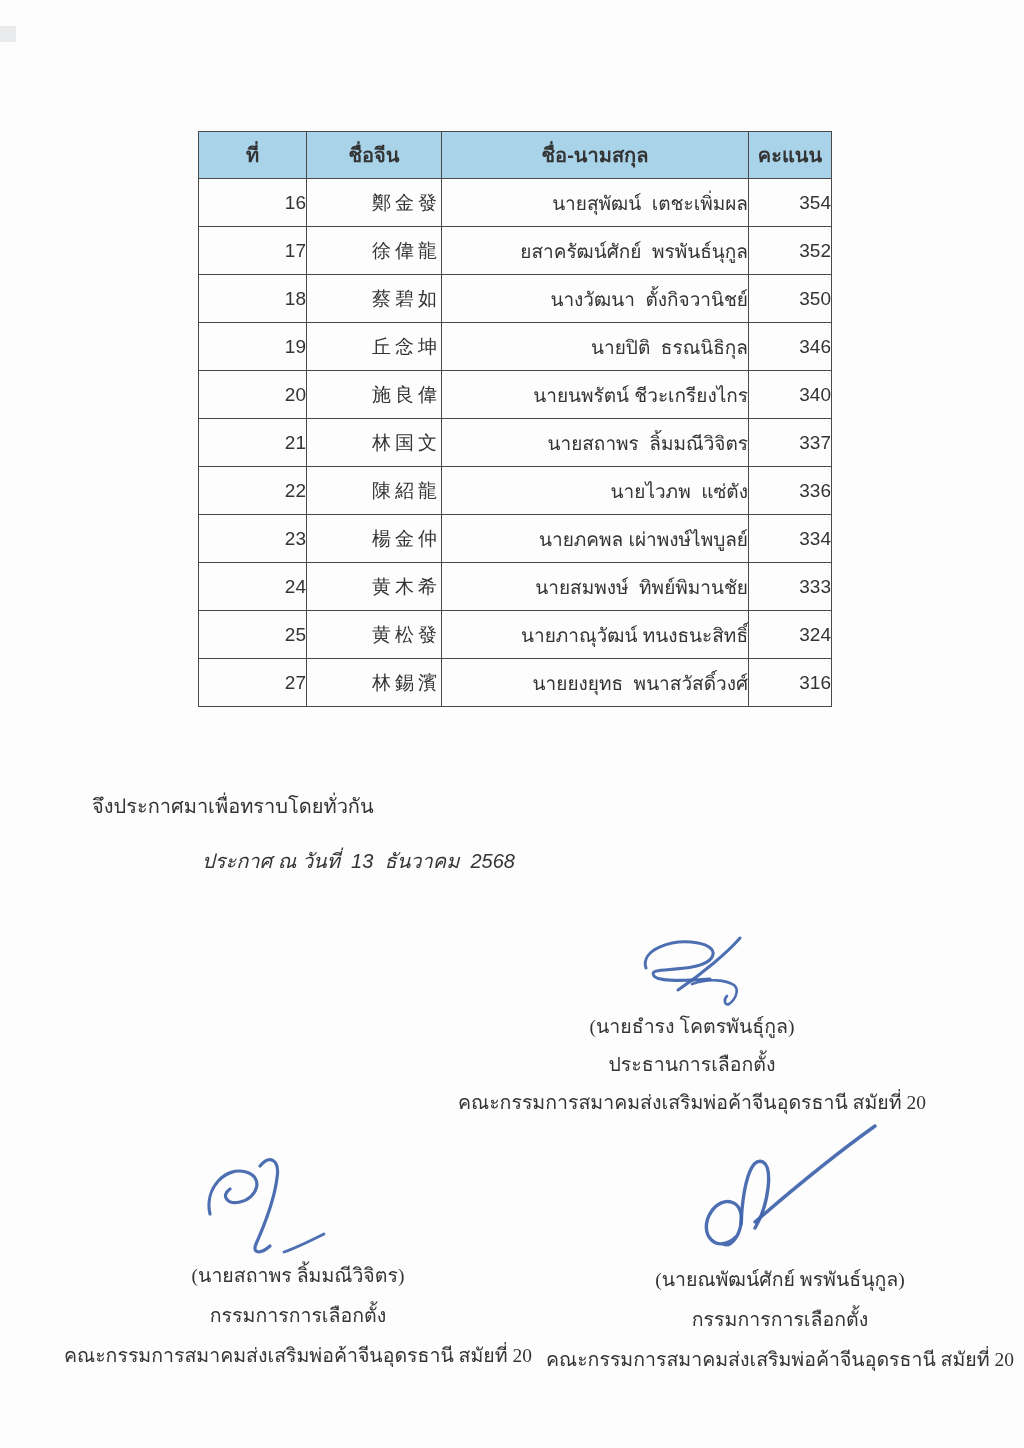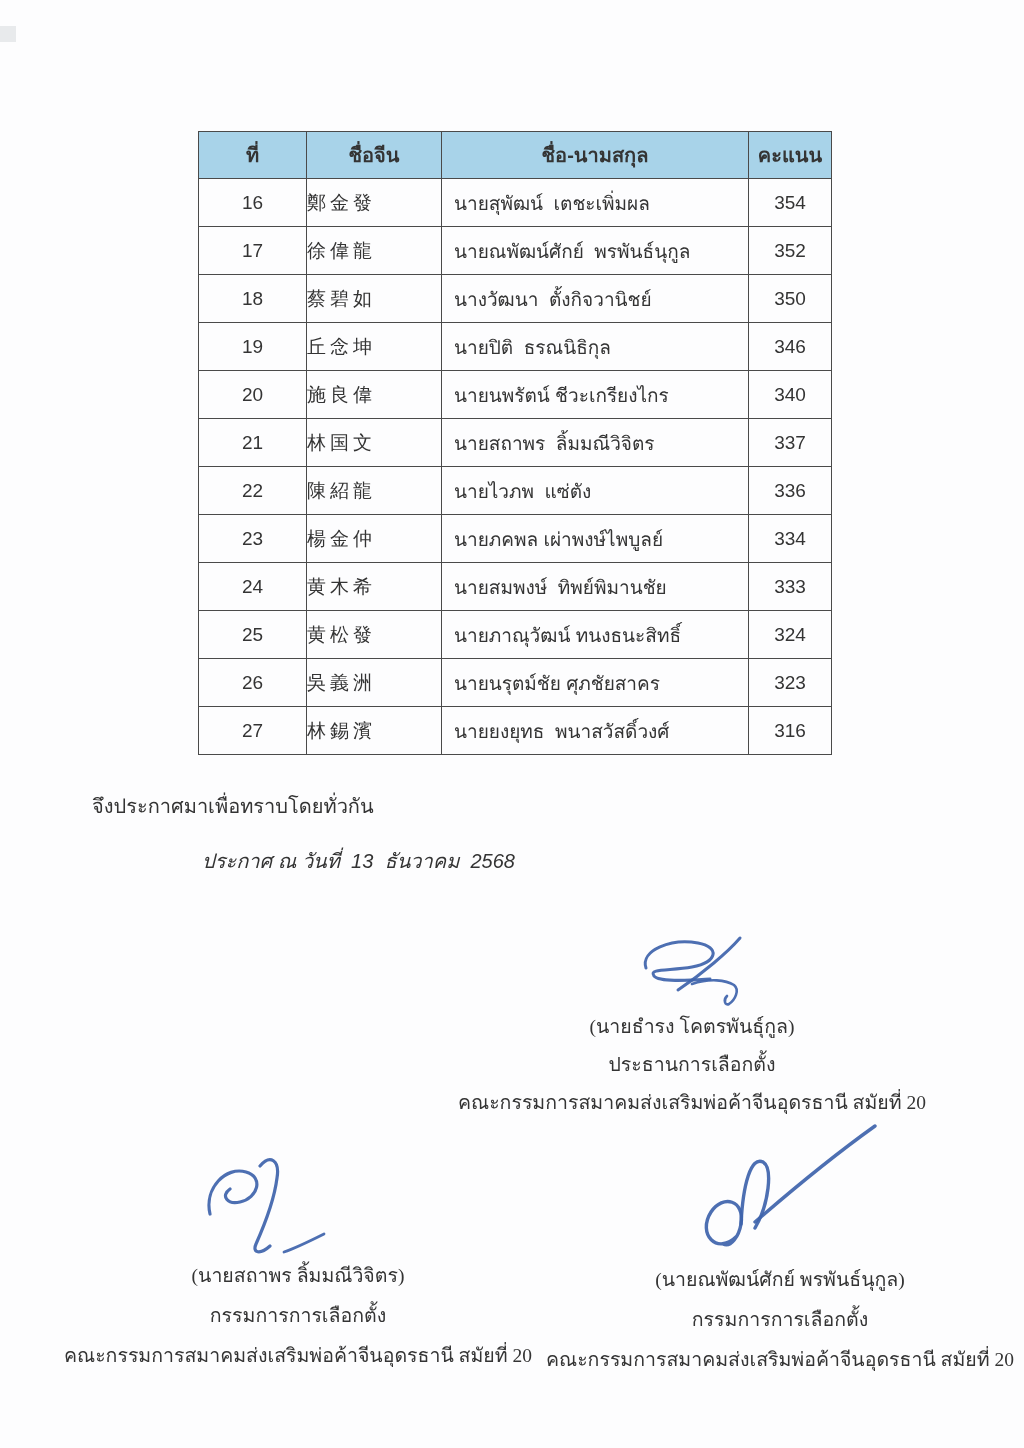--- a/index.html
+++ b/index.html
@@ -33,20 +33,21 @@
     position:absolute;
     left:198px;top:131px;
     width:633px;
     border-collapse:collapse;
     table-layout:fixed;
   }
   table.results th,
   table.results td{
     border:1px solid var(--border);
     overflow:hidden;
+    text-align:right;
   }
   table.results thead th{
     background:var(--header-bg);
     height:47px;
     font-size:20px;
     font-weight:600;
     text-align:center;
     vertical-align:middle;
   }
   table.results tbody td{
@@ -129,21 +130,21 @@
     <tbody>
         <tr>
           <td class="col-no">16</td>
           <td class="col-cn">鄭金發</td>
           <td class="col-thai">นายสุพัฒน์  เตชะเพิ่มผล</td>
           <td class="col-score">354</td>
         </tr>
         <tr>
           <td class="col-no">17</td>
           <td class="col-cn">徐偉龍</td>
-          <td class="col-thai">นายณพัฒน์ศักย์  พรพันธ์นุกูล</td>
+          <td class="col-thai">ยสาครัฒน์ศักย์  พรพันธ์นุกูล</td>
           <td class="col-score">352</td>
         </tr>
         <tr>
           <td class="col-no">18</td>
           <td class="col-cn">蔡碧如</td>
           <td class="col-thai">นางวัฒนา  ตั้งกิจวานิชย์</td>
           <td class="col-score">350</td>
         </tr>
         <tr>
           <td class="col-no">19</td>
@@ -179,26 +180,20 @@
           <td class="col-no">24</td>
           <td class="col-cn">黄木希</td>
           <td class="col-thai">นายสมพงษ์  ทิพย์พิมานชัย</td>
           <td class="col-score">333</td>
         </tr>
         <tr>
           <td class="col-no">25</td>
           <td class="col-cn">黄松發</td>
           <td class="col-thai">นายภาณุวัฒน์ ทนงธนะสิทธิ์</td>
           <td class="col-score">324</td>
-        </tr>
-        <tr>
-          <td class="col-no">26</td>
-          <td class="col-cn">吳義洲</td>
-          <td class="col-thai">นายนรุตม์ชัย ศุภชัยสาคร</td>
-          <td class="col-score">323</td>
         </tr>
         <tr>
           <td class="col-no">27</td>
           <td class="col-cn">林錫濱</td>
           <td class="col-thai">นายยงยุทธ  พนาสวัสดิ์วงศ์</td>
           <td class="col-score">316</td>
         </tr>
       </tbody>
   </table>
 

